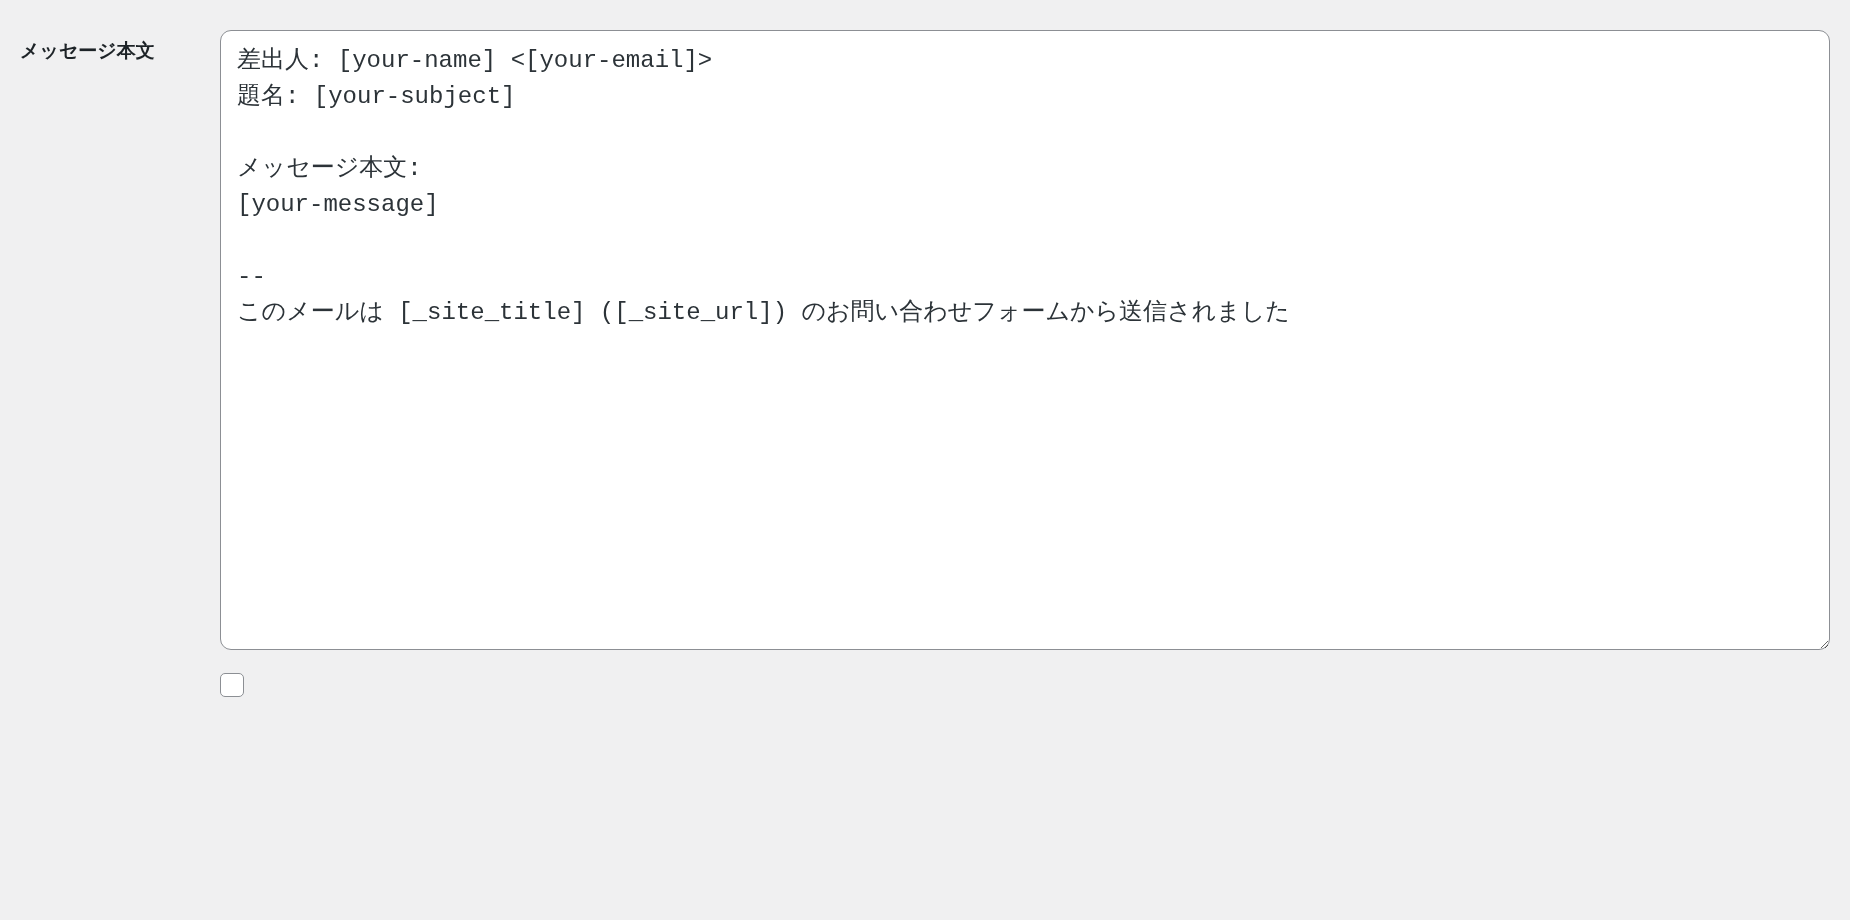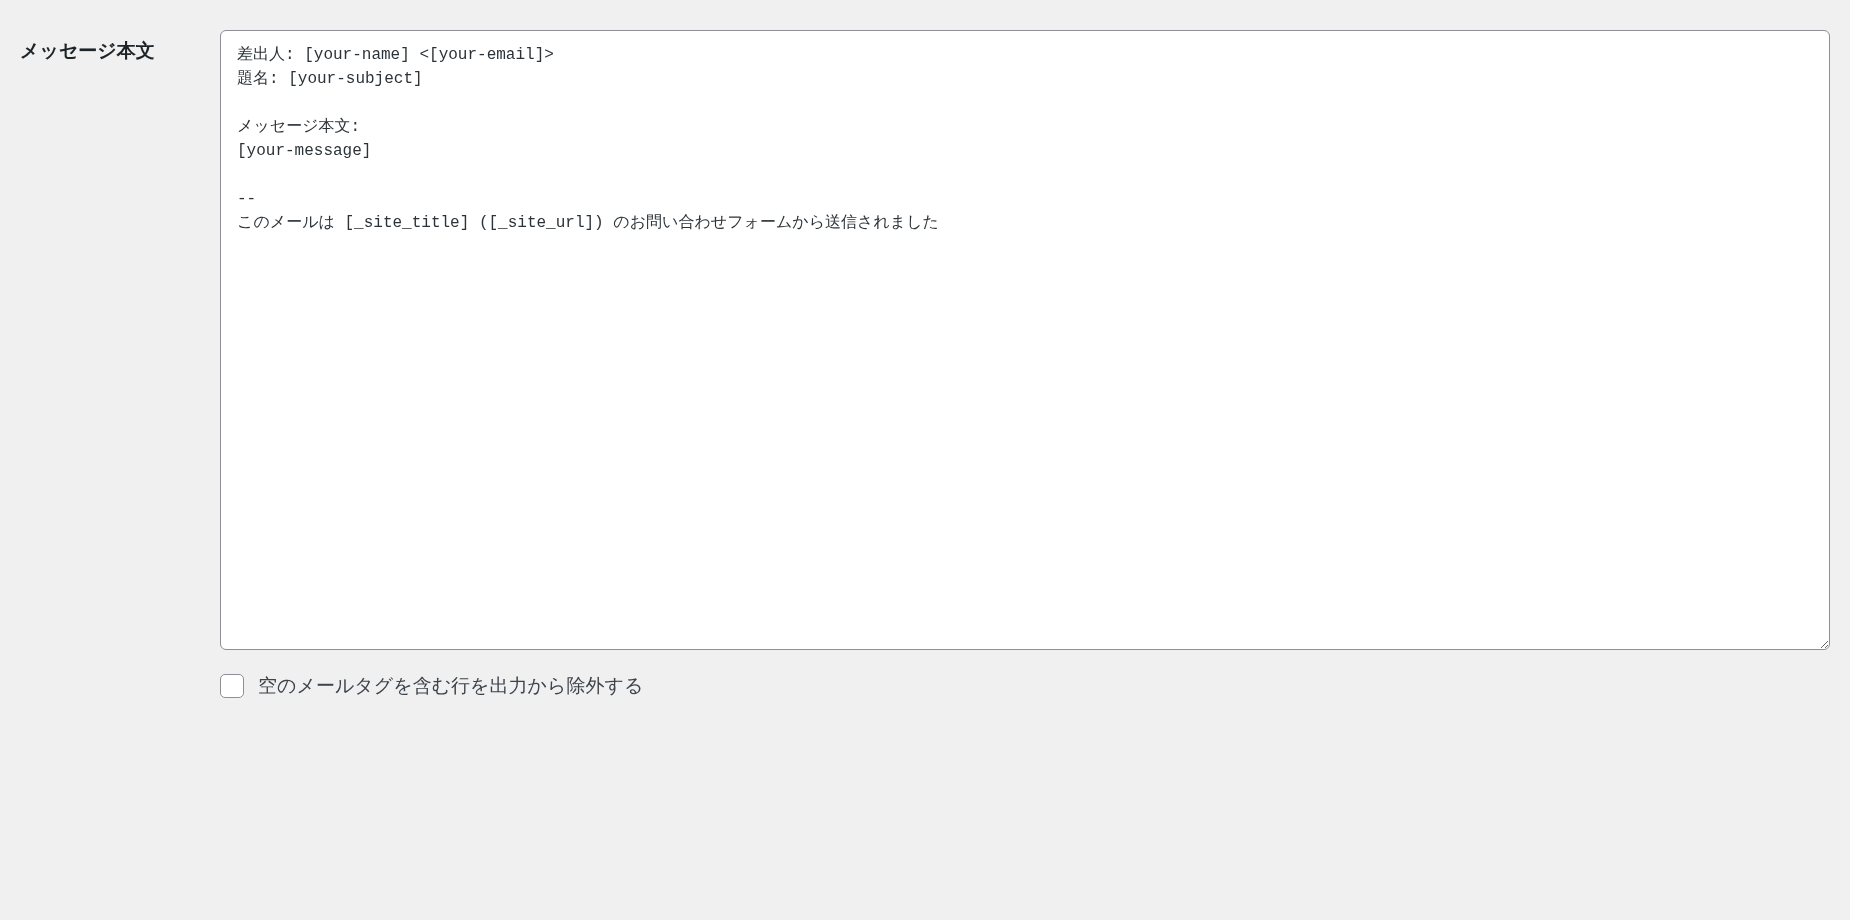--- a/index.html
+++ b/index.html
@@ -33,26 +33,26 @@
 
     .form-field {
       flex: 1;
     }
 
     textarea.message-body {
       width: 100%;
       min-height: 620px;
       padding: 12px 16px;
       font-family: ui-monospace, SFMono-Regular, "SF Mono", Menlo, Monaco, Consolas, "Liberation Mono", "Courier New", monospace;
-      font-size: 16px;
+      font-size: 24px;
       line-height: 1.5;
       color: #2c3338;
       background-color: #ffffff;
       border: 1px solid #8c8f94;
-      border-radius: 6px;
+      border-radius: 11px;
       resize: vertical;
       outline: none;
     }
 
     .checkbox-group {
       margin-top: 18px;
       padding-left: 200px;
     }
 
     .checkbox-row {
@@ -98,15 +98,14 @@
 [your-message]
 
 -- 
 このメールは [_site_title] ([_site_url]) のお問い合わせフォームから送信されました</textarea>
   </div>
 </div>
 
 <div class="checkbox-group">
   <div class="checkbox-row">
     <input type="checkbox" id="exclude-blank" style="">
-    <label for="exclude-blank">空のメールタグを含む行を出力から除外する</label>
   </div>
 </div>
 
 </body></html>

